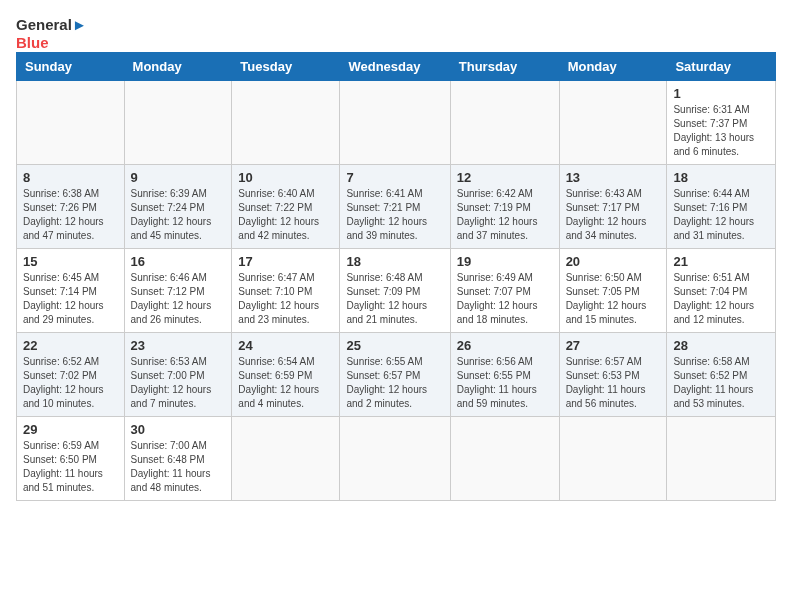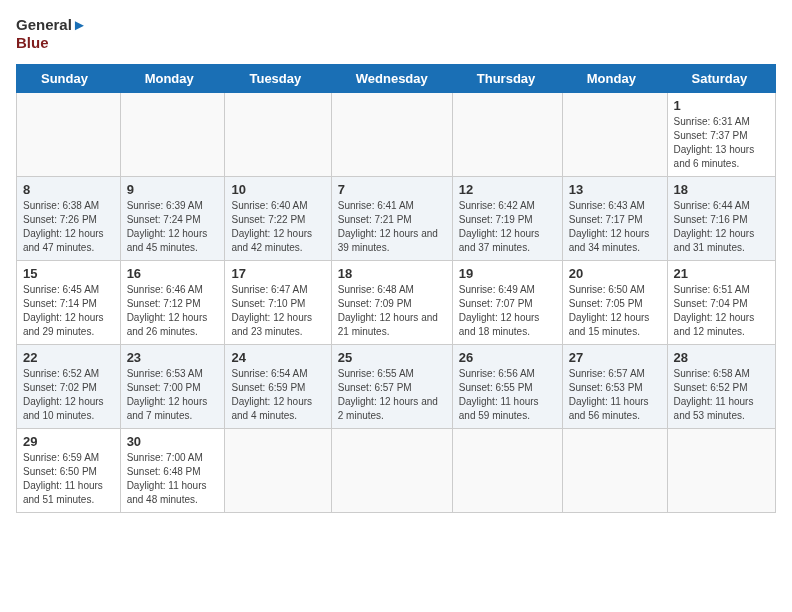--- a/index.html
+++ b/index.html
@@ -7,21 +7,20 @@
       font-family: Arial, sans-serif;
       background: #fff;
       width: 792px;
       min-height: 612px;
       padding: 16px;
     }
     .header {
       display: flex;
       justify-content: space-between;
       align-items: flex-start;
-      margin-bottom: 12px;
     }
     .logo {
       display: flex;
       align-items: center;
       gap: 4px;
     }
     .title-block {
       text-align: right;
     }
     .month-title {
@@ -36,21 +35,21 @@
     .calendar {
       width: 100%;
       border-collapse: collapse;
       font-size: 11px;
     }
     .calendar th {
       background: #1a6fb5;
       color: #fff;
       font-size: 13px;
       font-weight: bold;
-      padding: 6px 24px;
+      padding: 6px 8px;
       text-align: left;
       border: 1px solid #1a6fb5;
     }
     .calendar td {
       vertical-align: top;
       border: 1px solid #ccc;
       padding: 5px 6px;
       width: 113px;
       height: 80px;
       background: #fff;
@@ -74,21 +73,21 @@
       background: #f9f9f9 !important;
     }
   </style>
 </head>
 <body>
 
 <div class="header">
   <div class="logo">
   <div style="font-size:15px; font-weight:bold; line-height:1.2; color:#333;">
     <div>General<span style="color:#1a6fb5;">►</span></div>
-    <div style="color:#7f1d1d;">Blue</div>
+    <div style="color:#ef4444;">Blue</div>
   </div>
 </div>
   <div class="title-block">
     <div class="month-title"></div>
     <div class="subtitle"></div>
   </div>
 </div>
 
 <table class="calendar">
   <thead>

